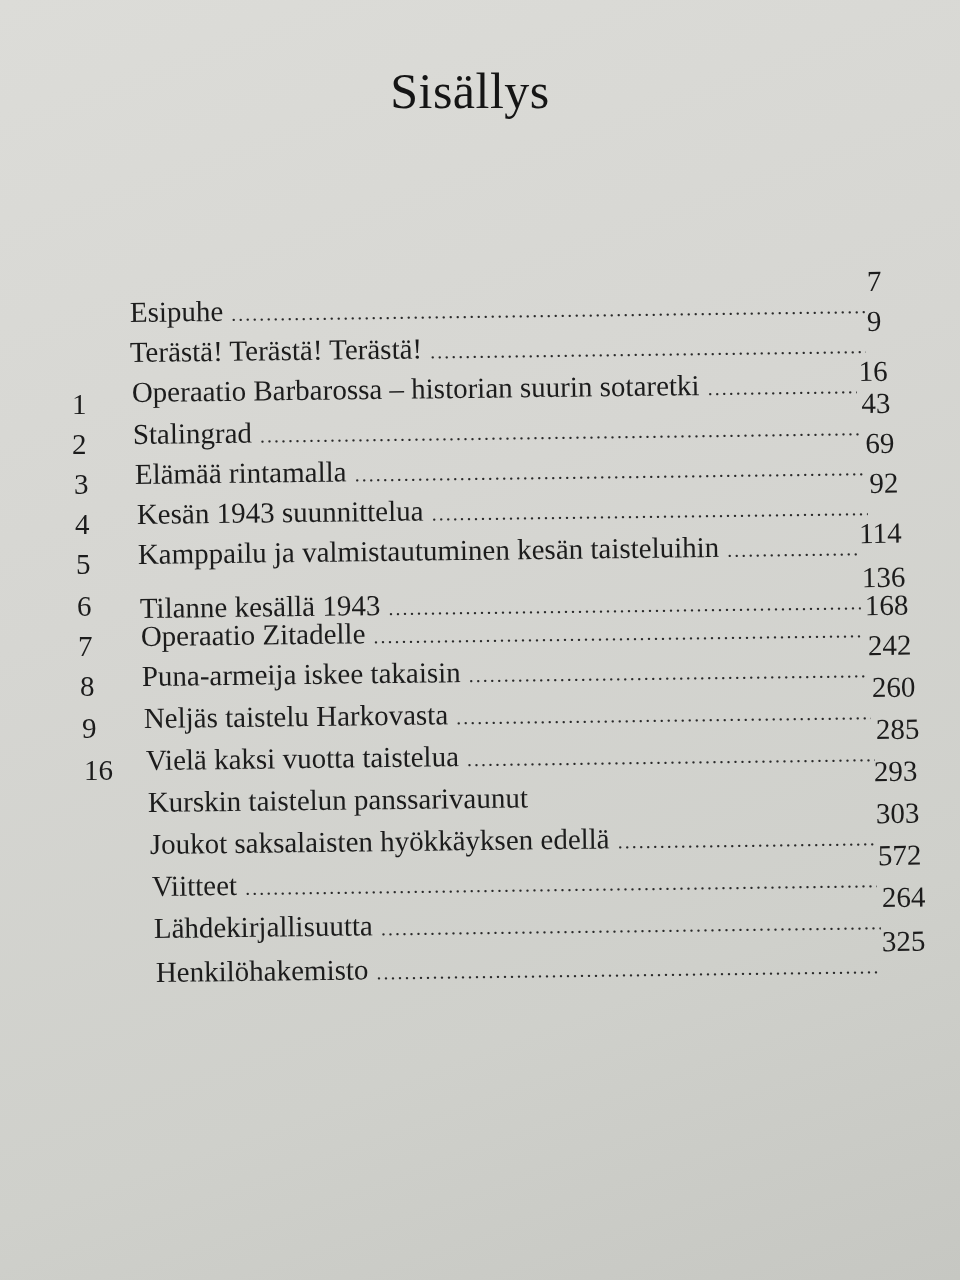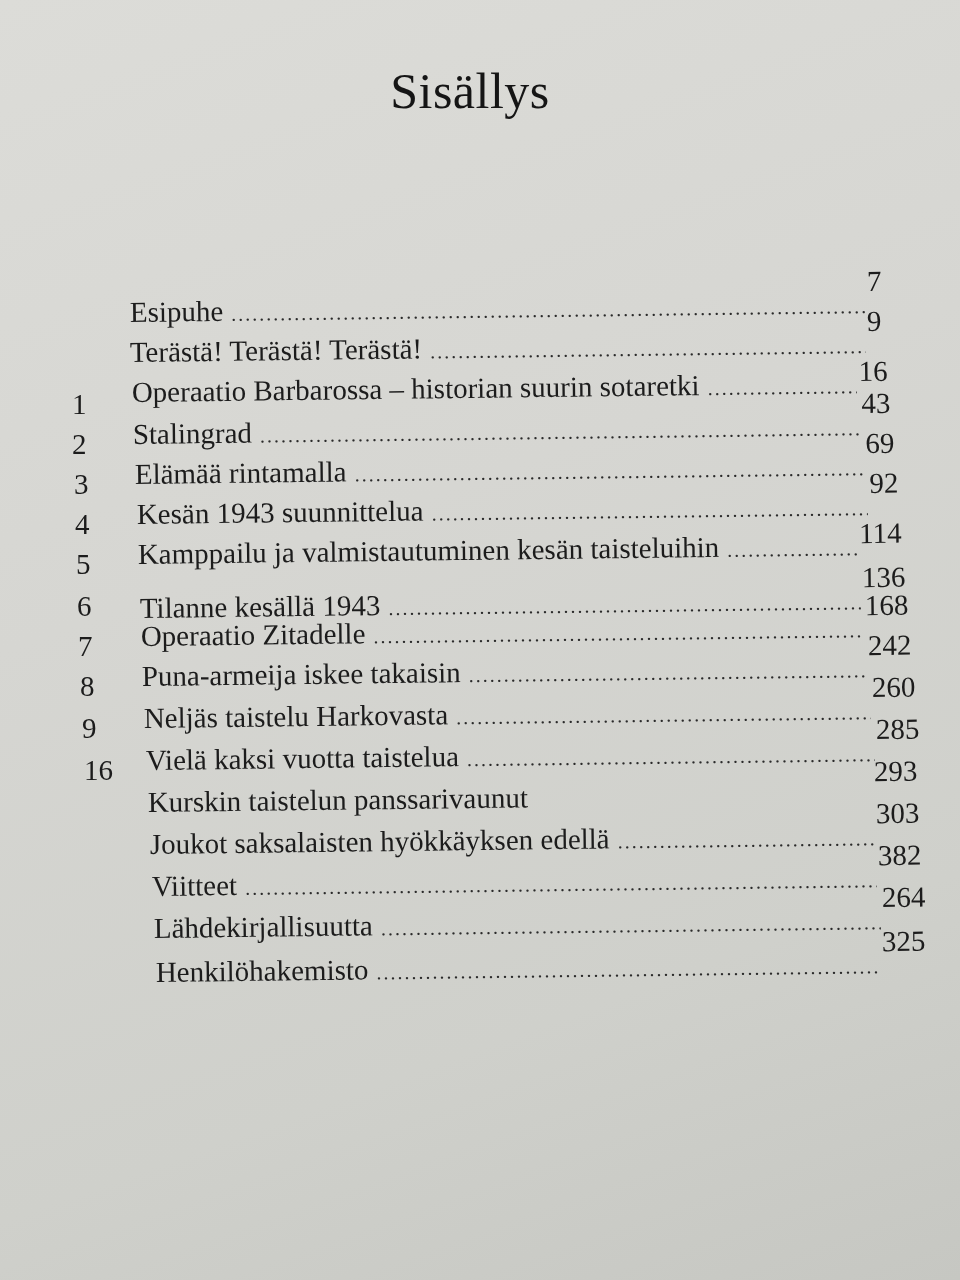--- a/index.html
+++ b/index.html
@@ -114,21 +114,21 @@
 
     <div class="row" style="left:150px;top:828px;width:770px;transform:rotate(-0.7deg);">
       <span class="label">Joukot saksalaisten hyökkäyksen edellä</span>
       <span class="dots"></span>
       <span class="page-no" style="position:relative;top:-22px;">303</span>
     </div>
 
     <div class="row" style="left:152px;top:870px;width:770px;transform:rotate(-0.7deg);">
       <span class="label">Viitteet</span>
       <span class="dots"></span>
-      <span class="page-no" style="position:relative;top:-22px;">382</span>
+      <span class="page-no" style="position:relative;top:-22px;">572</span>
     </div>
 
     <div class="row" style="left:154px;top:912px;width:772px;transform:rotate(-0.7deg);">
       <span class="label">Lähdekirjallisuutta</span>
       <span class="dots"></span>
       <span class="page-no" style="position:relative;top:-22px;">264</span>
     </div>
 
     <div class="row" style="left:156px;top:956px;width:770px;transform:rotate(-0.7deg);">
       <span class="label">Henkilöhakemisto</span>

